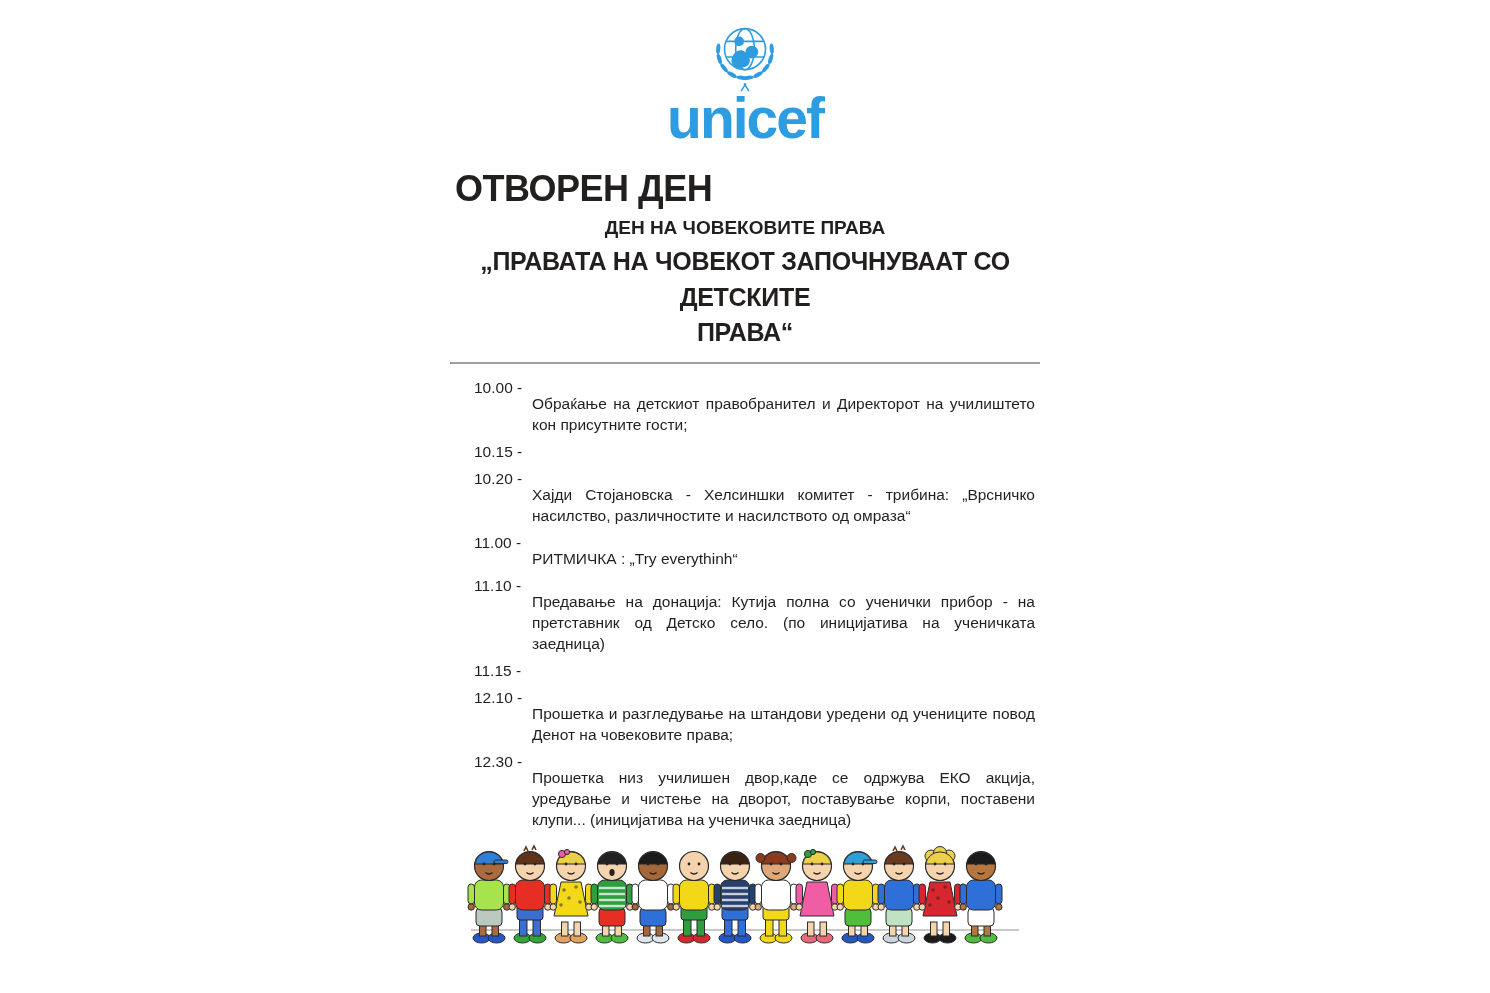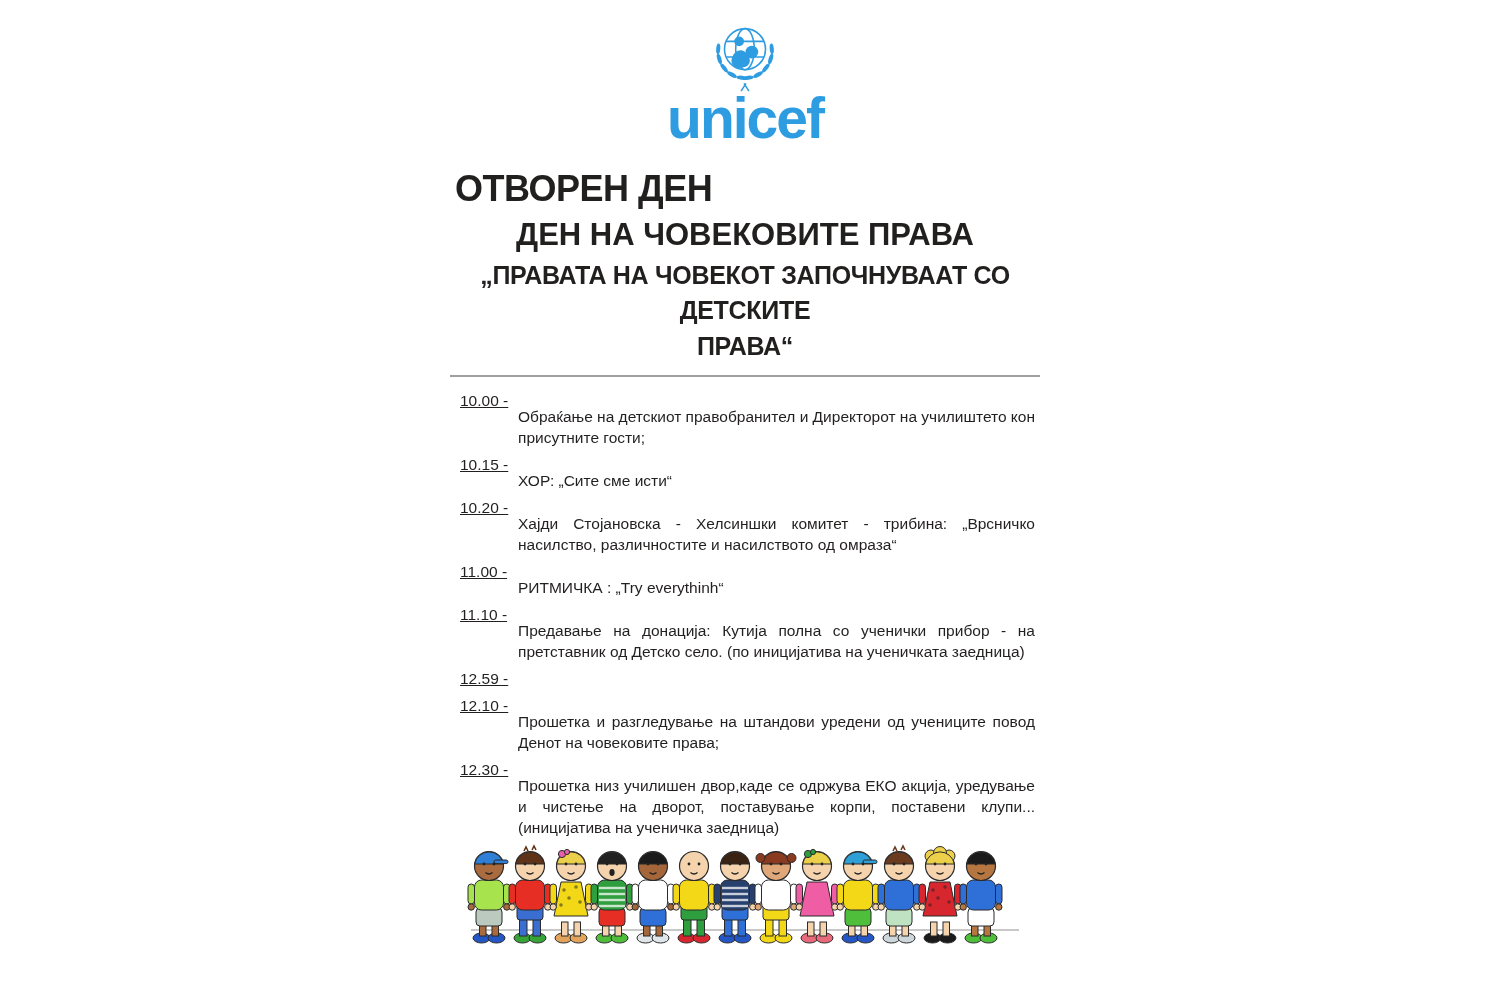--- a/index.html
+++ b/index.html
@@ -36,21 +36,21 @@
     margin-top: -8px;
   }
   .title {
     font-size: 36px;
     font-weight: bold;
     margin: 22px 0 0;
     letter-spacing: -0.5px;
     line-height: 1.1;
   }
   .subtitle {
-    font-size: 31px;
+    font-size: 19px;
     font-weight: bold;
     text-align: center;
     margin: 9px 0 0;
     line-height: 1.1;
   }
   .motto-label {
     font-size: 22px;
     font-weight: bold;
     text-align: center;
     margin: 13px 0 0;
@@ -71,23 +71,22 @@
   }
   .schedule { }
   .item {
     display: flex;
     margin-bottom: 6px;
     font-size: 15.5px;
     line-height: 21px;
   }
   .time {
     flex: 0 0 58px;
-    margin-left: 5px;
+    margin-left: 19px;
     white-space: nowrap;
-    text-decoration: underline;
   }
   .desc {
     flex: 1;
     text-align: justify;
     margin-top: 16px;
   }
   .kids {
     display: block;
     position: absolute;
     left: 10px;
@@ -142,40 +141,39 @@
   <hr class="divider">
 
   <div class="schedule" id="schedule">
     <div class="item">
       <div class="time">10.00 -</div>
       <div class="desc">Обраќање на детскиот правобранител и Директорот на училиштето кон присутните гости;</div>
     </div>
 
     <div class="item">
       <div class="time">10.15 -</div>
-      <div class="desc">ХОР: „Сите сме исти“</div>
     </div>
 
     <div class="item">
       <div class="time">10.20 -</div>
       <div class="desc">Хајди Стојановска - Хелсиншки комитет - трибина: „Врсничко насилство, различностите и насилството од омраза“</div>
     </div>
 
     <div class="item">
       <div class="time">11.00 -</div>
       <div class="desc">РИТМИЧКА : „Try everythinh“</div>
     </div>
 
     <div class="item">
       <div class="time">11.10 -</div>
       <div class="desc">Предавање на донација: Кутија полна со ученички прибор - на претставник од Детско село. (по иницијатива на ученичката заедница)</div>
     </div>
 
     <div class="item">
-      <div class="time">12.59 -</div>
+      <div class="time">11.15 -</div>
     </div>
 
 
     <div class="item">
       <div class="time">12.10 -</div>
       <div class="desc">Прошетка и разгледување на штандови уредени од учениците повод Денот на човековите права;</div>
     </div>
 
     <div class="item">
       <div class="time">12.30 -</div>

